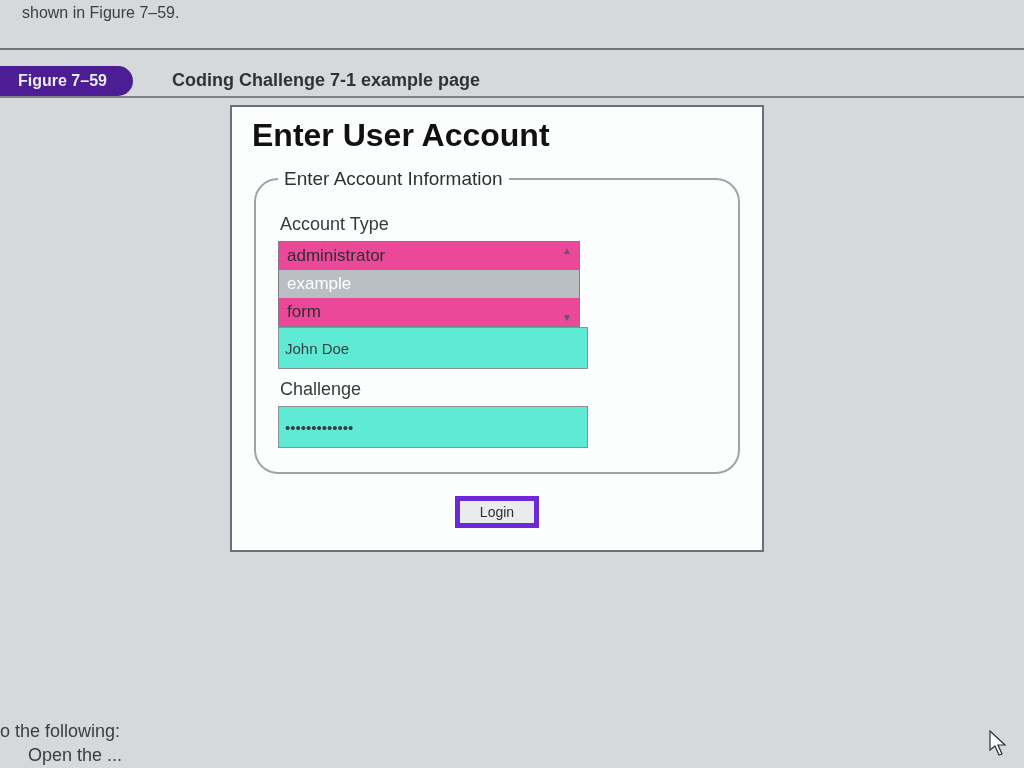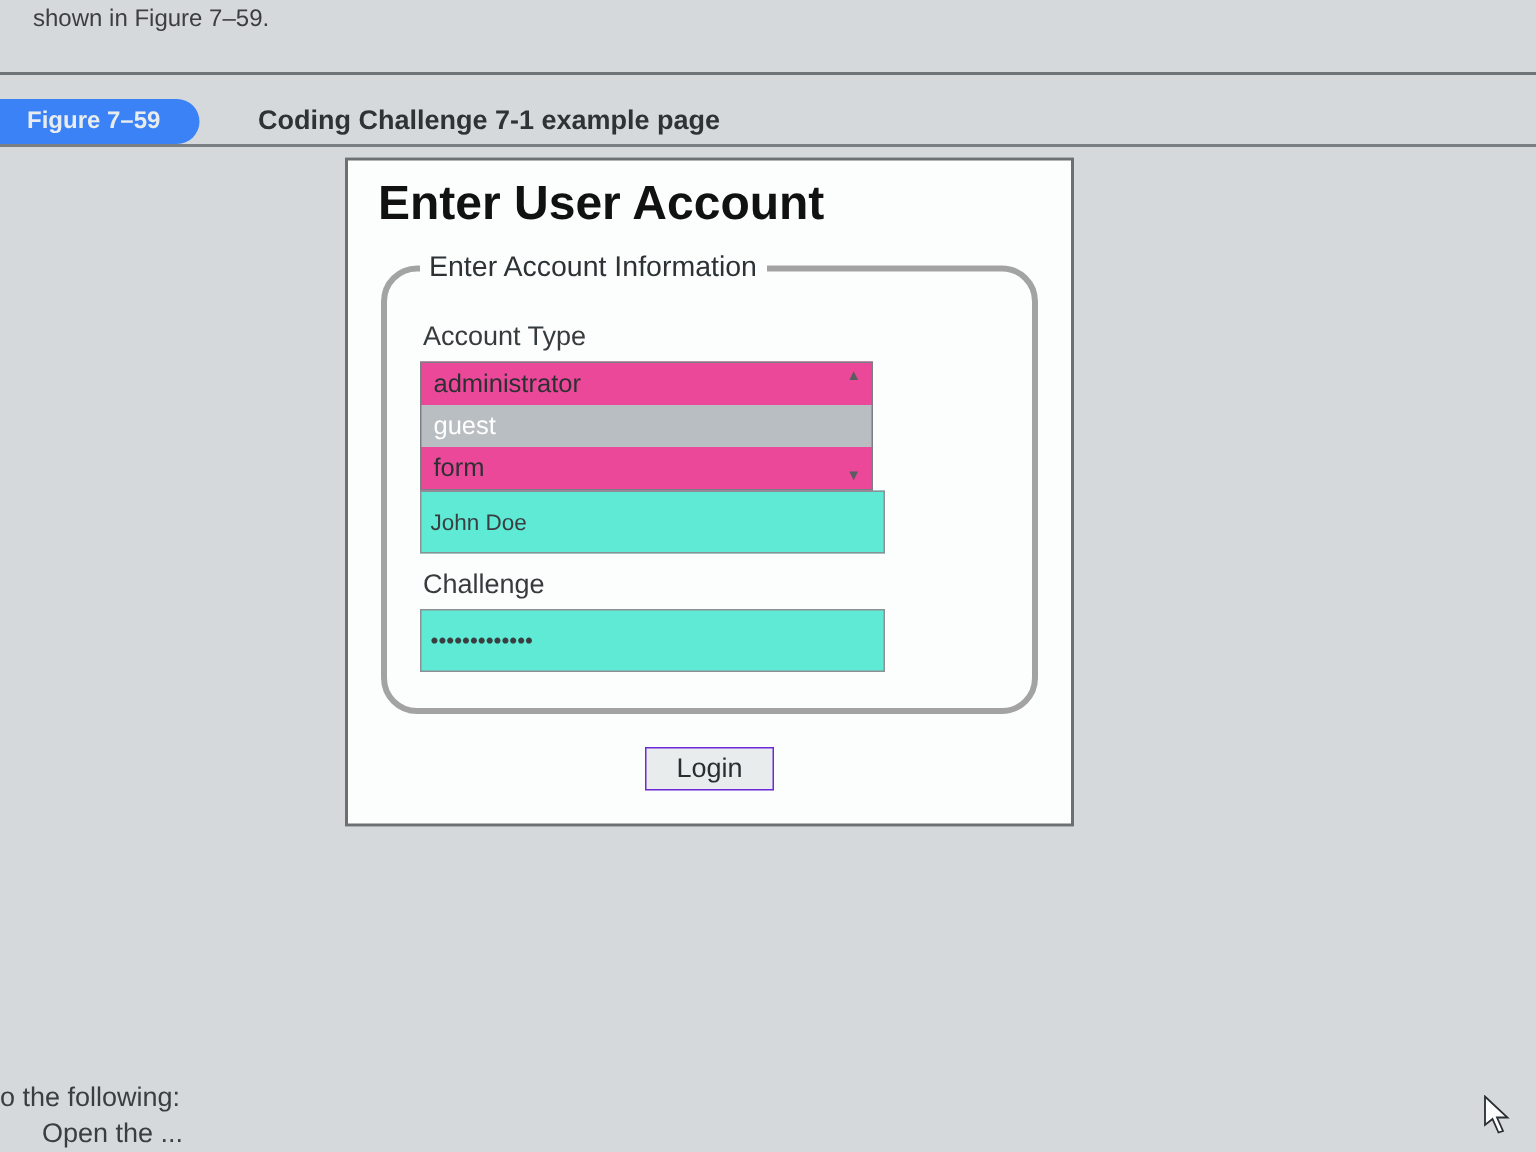--- a/index.html
+++ b/index.html
@@ -45,21 +45,21 @@
     position: absolute;
     left: 0; right: 0; top: 30px;
     height: 2px;
     background: #7b8085;
   }
   .figpill {
     position: absolute;
     left: 0;
     top: 0;
     height: 30px;
-    background: #3b82f6;
+    background: #4c1d95;
     color: #e8ecef;
     font-weight: bold;
     font-size: 16px;
     padding: 0 26px 0 18px;
     line-height: 30px;
     border-top-right-radius: 18px;
     border-bottom-right-radius: 18px;
   }
   .caption {
     position: absolute;
@@ -67,34 +67,34 @@
     top: 4px;
     font-weight: bold;
     font-size: 18px;
     color: #2f3336;
   }
 
   .form-window {
     position: absolute;
     top: 105px;
     left: 230px;
-    width: 486px;
+    width: 534px;
     background: #fcfefd;
     border: 2px solid #6c7075;
     padding: 10px 18px 22px 18px;
     box-sizing: border-box;
   }
   .form-title {
     font-size: 32px;
     font-weight: 900;
     margin: 0 0 14px 2px;
     color: #111;
   }
   fieldset.acct {
-    border: 4px solid #a3a3a3;
+    border: 2px solid #a3a3a3;
     border-radius: 24px;
     padding: 14px 22px 24px 22px;
     margin: 0 4px;
   }
   fieldset.acct legend {
     font-size: 19px;
     padding: 0 6px;
     color: #2d3234;
   }
   .lbl {
@@ -139,24 +139,24 @@
     font-size: 15px;
     padding: 20px 6px;
     box-sizing: border-box;
     color: #3a3e41;
   }
   .login-row {
     text-align: center;
     margin-top: 22px;
   }
   .login-btn {
-    font-size: 18px;
+    font-size: 14px;
     padding: 3px 20px;
     background: #e9eced;
-    border: 1px solid #6d28d9;
+    border: 5px solid #6d28d9;
     color: #2a2e31;
     cursor: pointer;
   }
 
   .bottom-text {
     position: absolute;
     left: 0;
     bottom: 26px;
     font-size: 18px;
     color: #3a3e41;
@@ -198,21 +198,21 @@
   <div class="form-window">
     <h1 class="form-title">Enter User Account</h1>
 
     <fieldset class="acct">
       <legend>Enter Account Information</legend>
 
       <span class="lbl">Account Type</span>
       <div class="listbox-wrap">
         <div class="listbox" id="acct-listbox">
             <div class="opt">administrator</div>
-            <div class="opt selected">guest</div>
+            <div class="opt selected">example</div>
             <div class="opt">form</div>
           </div>
         <span class="scroll-arrow up">▲</span>
         <span class="scroll-arrow down">▼</span>
       </div>
 
       <input class="txt" type="text" value="John Doe" style="">
 
       <span class="lbl">Challenge</span>
       <input class="txt" type="text" value="•••••••••••••" style="">

